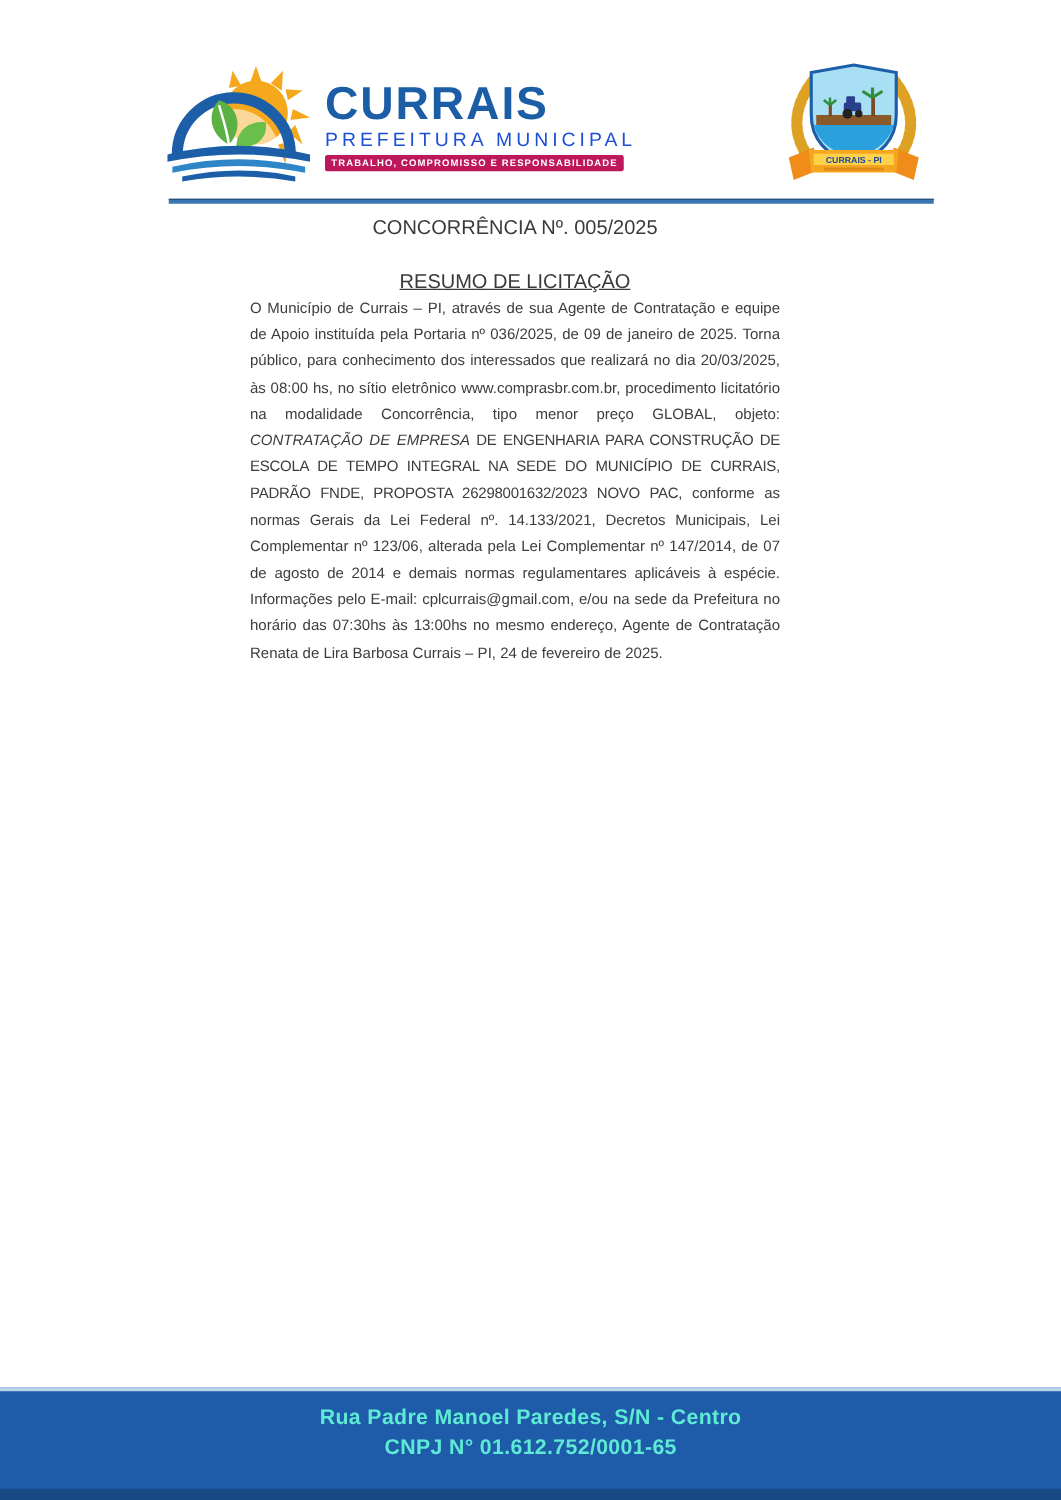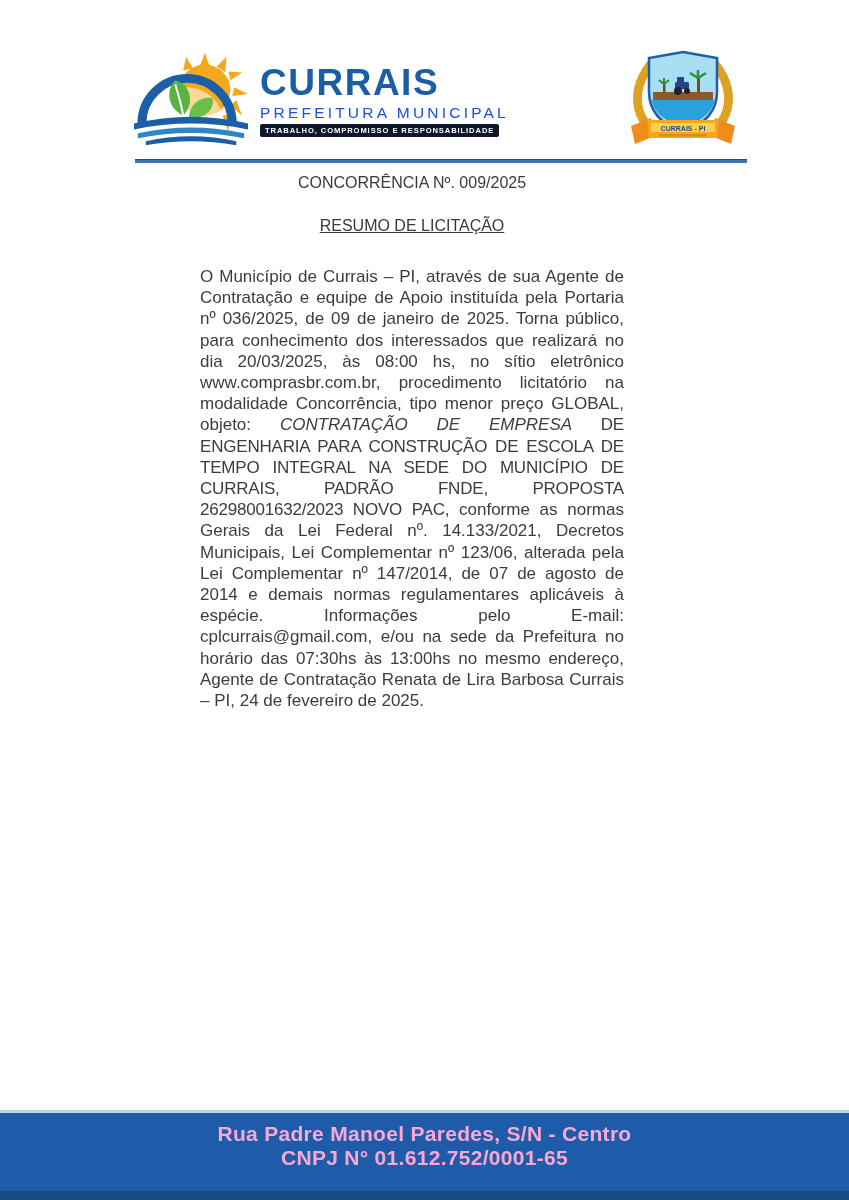--- a/index.html
+++ b/index.html
@@ -23,55 +23,54 @@
   .logo-textcol { display:flex; flex-direction:column; align-items:flex-start; margin-top:8px;text-align:center; }
   .logo-name {
     font-size:37px; font-weight:bold; color:#1b5ea6;
     letter-spacing:1.5px; line-height:38px;
   }
   .logo-sub {
     font-size:15.5px; color:#1d4ed8; letter-spacing:3.2px;
     margin-top:2px; line-height:17px; white-space:nowrap;
   }
   .logo-tag {
-    margin-top:3px; background:#0f172a; color:#ffffff;
+    margin-top:3px; background:#be185d; color:#ffffff;
     font-size:7.6px; font-weight:bold; letter-spacing:0.9px;
     padding:2px 5px; border-radius:2px; white-space:nowrap;
   }
   .crest { width:132px; height:110px; }
   
   .rule {
     position:absolute; top:159px; left:135px; width:612px; height:4px;
     background:#3a76b4; border-top:1px solid #24517f;
   }
   
   .content {
     position:absolute; top:172px; left:200px; width:424px;
     color:#3a3a3a;
   }
   .title-line {
     text-align:center; font-size:16px; line-height:21.5px;
     color:#3a3a3a;
   }
   .section-title { margin-top:21px;text-decoration:underline; }
   .body-par {
-    margin-top:30px;
-    font-size:17px; line-height:21.2px;
+    font-size:12px; line-height:21.2px;
     text-align:justify; text-justify:inter-word;
     color:#3c3c3c;
   }
   .seg-italic { font-style:italic; }
   .seg-caps { letter-spacing:-0.2px; }
   
   .footer {
     position:absolute; left:0; right:0; bottom:0; height:90px;
     background:#1e5caa;
     border-top:3px solid #bcd2e8;
-    text-align:center; color:#f9a8d4;
-    font-weight:bold; font-size:21px; line-height:24px;
+    text-align:center; color:#5eead4;
+    font-weight:bold; font-size:17px; line-height:24px;
     padding-top:9px; letter-spacing:0.3px;
   }
   .footer::after {
     content:""; position:absolute; left:0; right:0; bottom:0; height:9px;
     background:#174a85;
   }
 </style>
 </head>
 <body>
 
@@ -137,21 +136,21 @@
       <path d="M30 74 L102 74 L100 92 L32 92 Z" fill="#f7a71f"></path>
       <rect x="34" y="77" width="64" height="9" fill="#fdd24a"></rect>
       <text x="66" y="84.5" font-size="7" font-weight="bold" fill="#1a4a9e" text-anchor="middle" font-family="Liberation Sans, sans-serif">CURRAIS - PI</text>
       <rect x="42" y="88" width="48" height="2.5" fill="#e08b17"></rect>
     </svg>
   </div>
 
   <div class="rule"></div>
 
   <div class="content">
-    <div class="title-line">CONCORRÊNCIA Nº. 009/2025</div>
+    <div class="title-line">CONCORRÊNCIA Nº. 005/2025</div>
     <div class="title-line section-title">RESUMO DE LICITAÇÃO</div>
 
     <p class="body-par"><span>O Município de Currais – PI, através de sua Agente de Contratação e equipe de Apoio instituída pela Portaria nº 036/2025, de 09 de janeiro de 2025. Torna público, para conhecimento dos interessados que realizará no dia 20/03/2025, às 08:00 hs, no sítio eletrônico www.comprasbr.com.br, procedimento licitatório na modalidade Concorrência, tipo menor preço GLOBAL, objeto: </span><span class="seg-italic">CONTRATAÇÃO DE EMPRESA</span><span class="seg-caps"> DE ENGENHARIA PARA CONSTRUÇÃO DE ESCOLA DE TEMPO INTEGRAL NA SEDE DO MUNICÍPIO DE CURRAIS, PADRÃO FNDE, PROPOSTA 26298001632/2023 NOVO PAC,</span><span> conforme as normas Gerais da Lei Federal nº. 14.133/2021, Decretos Municipais, Lei Complementar nº 123/06, alterada pela Lei Complementar nº 147/2014, de 07 de agosto de 2014 e demais normas regulamentares aplicáveis à espécie. Informações pelo E-mail: cplcurrais@gmail.com, e/ou na sede da Prefeitura no horário das 07:30hs às 13:00hs no mesmo endereço, Agente de Contratação Renata de Lira Barbosa Currais – PI, 24 de fevereiro de 2025.</span></p>
   </div>
 
   <div class="footer">
     <div>Rua Padre Manoel Paredes, S/N - Centro</div>
     <div>CNPJ N° 01.612.752/0001-65</div>
   </div>
 

